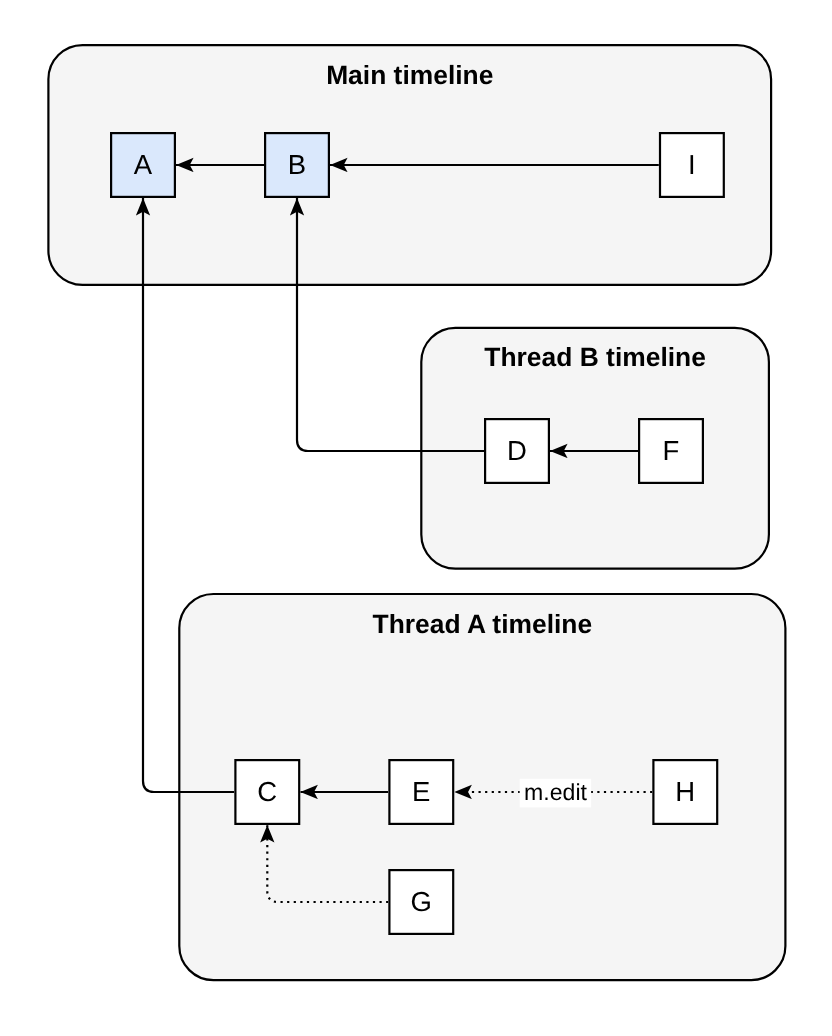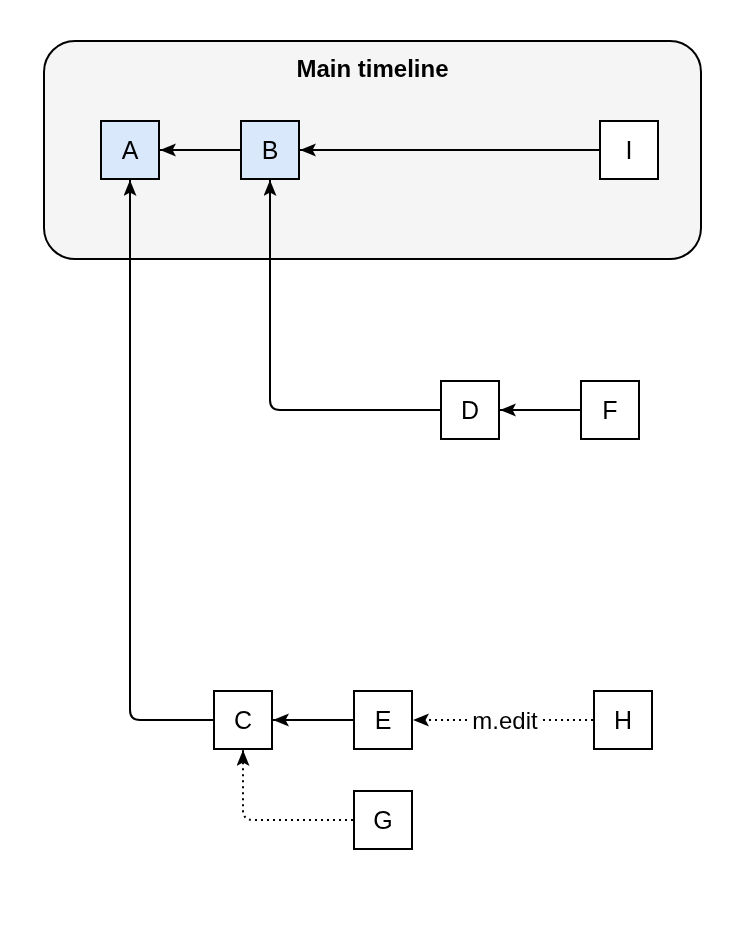--- a/index.html
+++ b/index.html
@@ -66,38 +66,44 @@
   #node-C { left: 213px; top: 690px; }
   #node-E { left: 353px; top: 690px; }
   #node-H { left: 593px; top: 690px; }
   #node-G { left: 353px; top: 790px; }
 
   .edge-label {
     position: absolute;
     transform: translate(-50%, -50%);
     background: #ffffff;
     padding: 1px 4px;
-    font-size: 24px;
+    font-size: 21px;
     color: #000000;
     white-space: nowrap;
     z-index: 4;
   }
   #label-medit     { left: 505px; top: 721px; }
   #label-mreaction { left: 274px; top: 851px; }
 </style>
 </head>
 <body>
 
 <div class="canvas">
 
   <div class="container" id="container-main">
     <div class="container-title">Main timeline</div>
   </div>
 
+  <div class="container" id="container-threadb">
+    <div class="container-title">Thread B timeline</div>
+  </div>
 
+  <div class="container" id="container-threada">
+    <div class="container-title">Thread A timeline</div>
+  </div>
 
   <svg class="edges" width="756" height="942" viewBox="0 0 756 942">
     <defs>
       <marker id="arrow" markerUnits="userSpaceOnUse" markerWidth="18" markerHeight="14" refX="16" refY="6.5" orient="auto">
         <path d="M 0 0 L 16 6.5 L 0 13 L 3.5 6.5 Z" fill="#000000"></path>
       </marker>
     </defs>
 
     <path d="M 240 150 L 160 150" fill="none" stroke="#000000" stroke-width="2" marker-end="url(#arrow)"></path>
 

